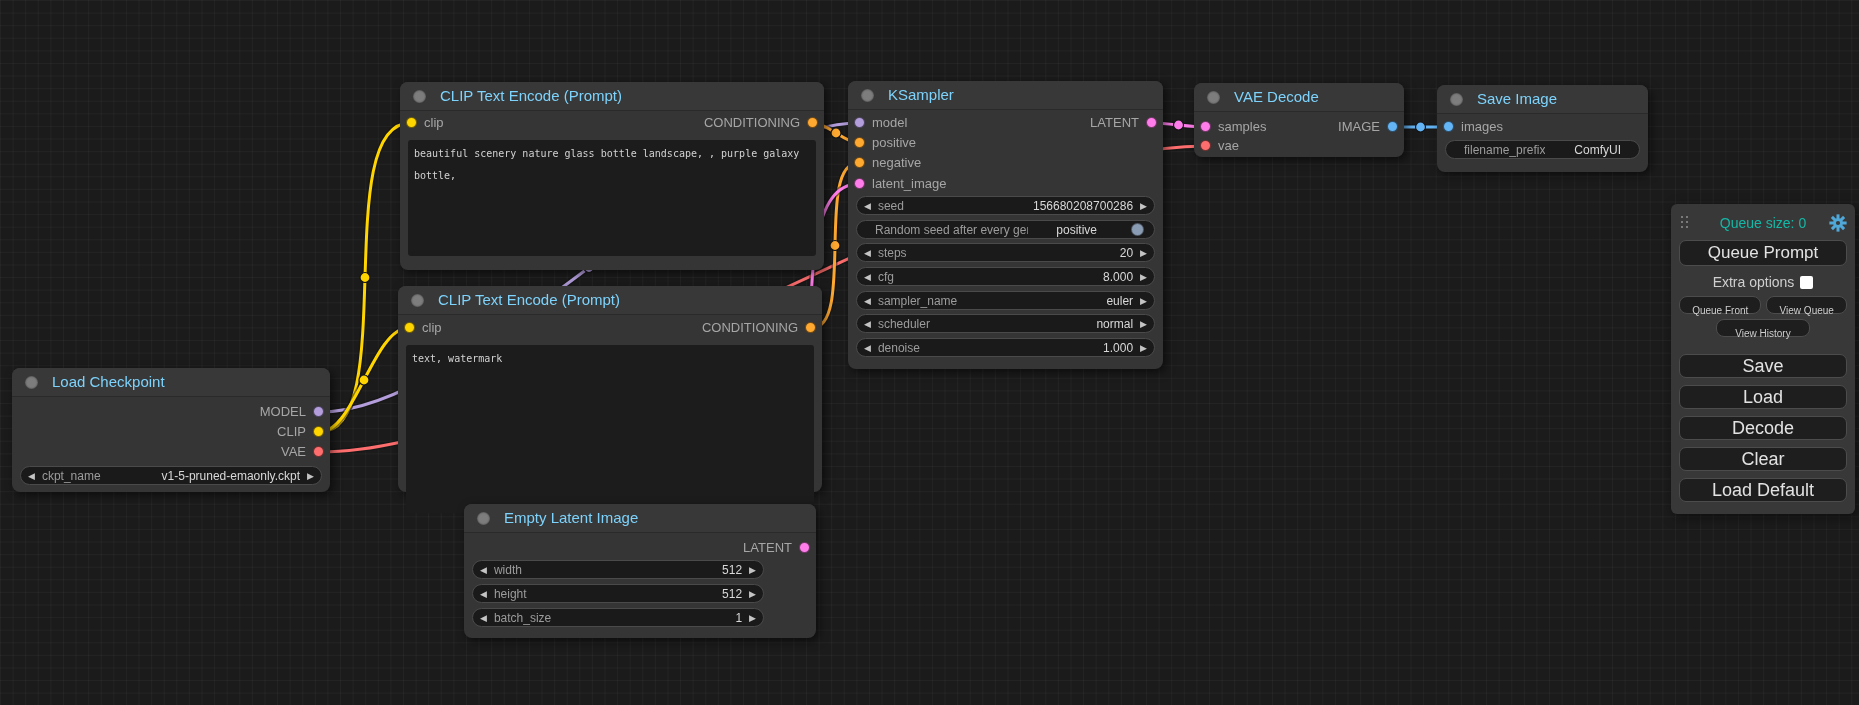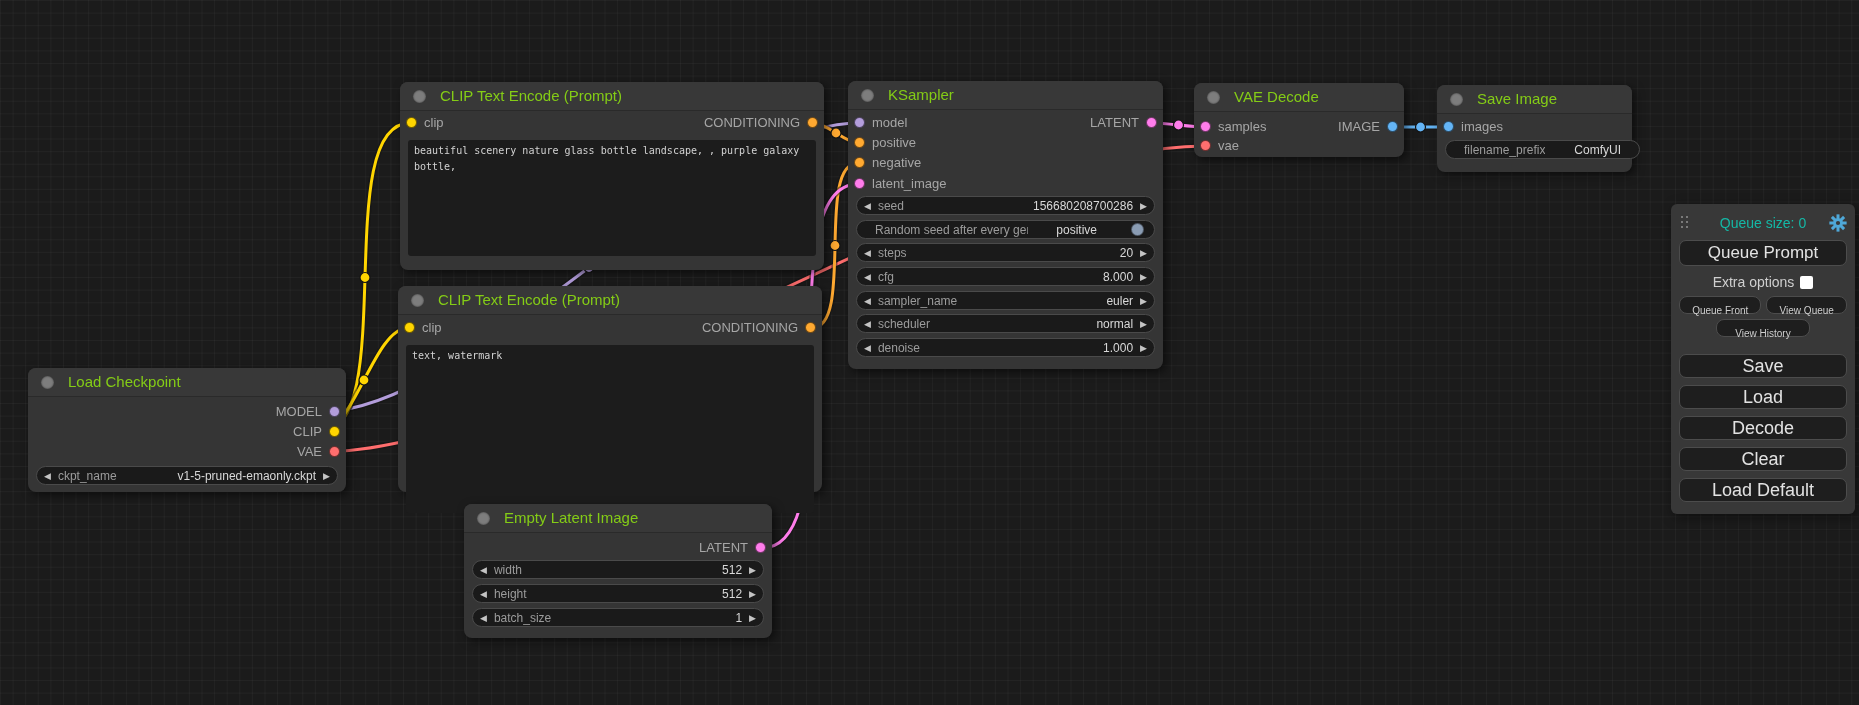--- a/index.html
+++ b/index.html
@@ -12,40 +12,40 @@
     background-size:12.6px 12.6px;
     font-family:"Liberation Sans", sans-serif;
   }
   #links{position:absolute;left:0;top:0;width:1859px;height:705px;z-index:1;}
   .node{
     position:absolute;z-index:2;background:#353535;border-radius:8px;
     box-shadow:3px 3px 10px rgba(0,0,0,.55);color:#b0b0b0;
   }
   .node-title{
     position:relative;height:28px;line-height:28px;padding-left:40px;
-    font-size:15px;color:#84cc16;background:#383838;border-radius:8px 8px 0 0;
+    font-size:15px;color:#7dd3fc;background:#383838;border-radius:8px 8px 0 0;
     border-bottom:1px solid rgba(0,0,0,.25);white-space:nowrap;overflow:hidden;
   }
   .title-dot{
     position:absolute;left:13px;top:8px;width:13px;height:13px;border-radius:50%;
     background:#7d7d7d;box-shadow:inset 0 0 2px rgba(0,0,0,.6);
   }
   .slot{position:absolute;height:16px;line-height:16px;font-size:13px;color:#a6a6a6;white-space:nowrap;}
   .slot .dot{
     display:inline-block;width:9px;height:9px;border-radius:50%;
     border:1px solid rgba(0,0,0,.55);vertical-align:middle;margin-top:-2px;
   }
   .slot.in{left:6px;}
   .slot.out{right:6px;text-align:right;}
   .slot.in .dot{margin-right:7px;}
   .slot.out .dot{margin-left:7px;}
   .textbox{
     position:absolute;left:8px;background:#1c1c1c;border-radius:3px;
     padding:3px 6px;box-sizing:border-box;
-    font-family:"DejaVu Sans Mono", monospace;font-size:10px;line-height:16px;
+    font-family:"DejaVu Sans Mono", monospace;font-size:10px;line-height:22px;
     color:#d2d2d2;white-space:pre-wrap;word-break:break-word;overflow:hidden;
   }
   .widget{
     position:absolute;left:8px;height:19px;box-sizing:border-box;
     background:#1a1a1a;border:1px solid #4a4a4a;border-radius:10px;
     display:flex;align-items:center;font-size:12px;color:#9c9c9c;overflow:hidden;
   }
   .widget .arrow{color:#c4c4c4;font-size:9px;padding:0 7px;flex:0 0 auto;}
   .widget .wlabel{flex:0 1 auto;white-space:nowrap;overflow:hidden;}
   .widget .wvalue{margin-left:auto;color:#d8d8d8;white-space:nowrap;}
@@ -119,21 +119,21 @@
       <path d="M 762 548 C 856.1116358374458 548, 763.8883641625542 184, 858 184" stroke="#FF7DEB" stroke-width="3" fill="none"></path>
       <circle cx="810" cy="366" r="5" fill="#FF7DEB" stroke="#141414" stroke-width="1.2"></circle>
       <path d="M 1153 123 C 1165.7891555624287 123, 1191.2108444375713 127, 1204 127" stroke="#141414" stroke-width="6" fill="none" opacity="0.5"></path>
       <path d="M 1153 123 C 1165.7891555624287 123, 1191.2108444375713 127, 1204 127" stroke="#FF7DEB" stroke-width="3" fill="none"></path>
       <circle cx="1178.5" cy="125" r="5" fill="#FF7DEB" stroke="#141414" stroke-width="1.2"></circle>
       <path d="M 1394 127 C 1407.25 127, 1433.75 127, 1447 127" stroke="#141414" stroke-width="6" fill="none" opacity="0.5"></path>
       <path d="M 1394 127 C 1407.25 127, 1433.75 127, 1447 127" stroke="#64B5F6" stroke-width="3" fill="none"></path>
       <circle cx="1420.5" cy="127" r="5" fill="#64B5F6" stroke="#141414" stroke-width="1.2"></circle>
     </svg>
   <div id="nodes">
-      <div class="node" style="left: 12px; top: 368px; width: 318px; height: 124px; margin-left: 16px;">
+      <div class="node" style="left: 12px; top: 368px; width: 318px; height: 124px;">
         <div class="node-title"><span class="title-dot"></span><span>Load Checkpoint</span></div>
         <div class="slot out" style="top: 36px;"><span>MODEL</span><span class="dot" style="background: rgb(179, 157, 219);"></span></div>
         <div class="slot out" style="top: 56px;"><span>CLIP</span><span class="dot" style="background: rgb(255, 213, 0);"></span></div>
         <div class="slot out" style="top: 76px;"><span>VAE</span><span class="dot" style="background: rgb(255, 110, 110);"></span></div>
         <div class="widget" style="top: 98px; width: 302px;">
           <span class="arrow">◀</span>
           <span class="wlabel">ckpt_name</span>
           <span class="wvalue">v1-5-pruned-emaonly.ckpt</span>
           <span class="arrow">▶</span>
         </div>
@@ -198,29 +198,29 @@
           <span class="wvalue">1.000</span>
           <span class="arrow">▶</span>
         </div>
       </div>
       <div class="node" style="left: 1194px; top: 83px; width: 210px; height: 74px;">
         <div class="node-title"><span class="title-dot"></span><span>VAE Decode</span></div>
         <div class="slot in" style="top: 36px;"><span class="dot" style="background: rgb(255, 125, 235);"></span><span>samples</span></div>
         <div class="slot in" style="top: 55px;"><span class="dot" style="background: rgb(255, 110, 110);"></span><span>vae</span></div>
         <div class="slot out" style="top: 36px;"><span>IMAGE</span><span class="dot" style="background: rgb(100, 181, 246);"></span></div>
       </div>
-      <div class="node" style="left: 1437px; top: 85px; width: 195px; height: 87px;">
+      <div class="node" style="left: 1437px; top: 85px; width: 211px; height: 87px;">
         <div class="node-title"><span class="title-dot"></span><span>Save Image</span></div>
         <div class="slot in" style="top: 34px;"><span class="dot" style="background: rgb(100, 181, 246);"></span><span>images</span></div>
         <div class="widget textkind" style="top: 55px; width: 195px;">
           <span class="wlabel">filename_prefix</span>
           <span class="wvalue">ComfyUI</span>
         </div>
       </div>
-      <div class="node" style="left: 464px; top: 504px; width: 308px; height: 134px;">
+      <div class="node" style="left: 464px; top: 504px; width: 352px; height: 134px;">
         <div class="node-title"><span class="title-dot"></span><span>Empty Latent Image</span></div>
         <div class="slot out" style="top: 36px;"><span>LATENT</span><span class="dot" style="background: rgb(255, 125, 235);"></span></div>
         <div class="widget" style="top: 56px; width: 292px;">
           <span class="arrow">◀</span>
           <span class="wlabel">width</span>
           <span class="wvalue">512</span>
           <span class="arrow">▶</span>
         </div>
         <div class="widget" style="top: 80px; width: 292px;">
           <span class="arrow">◀</span>

